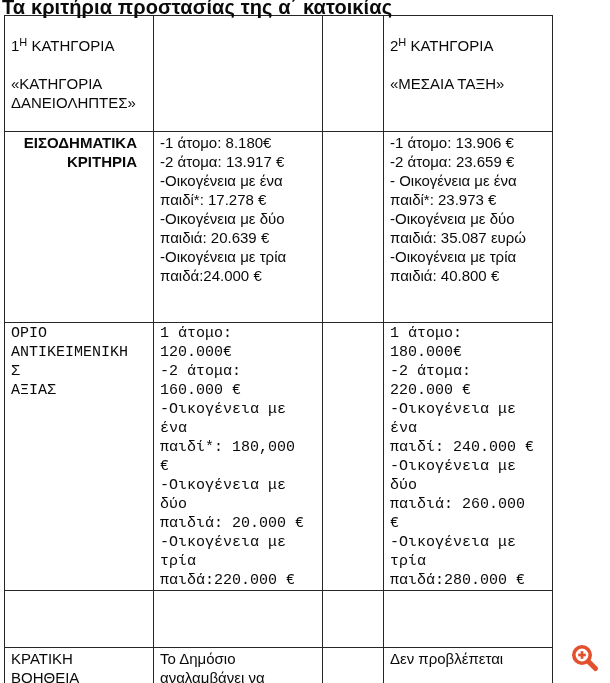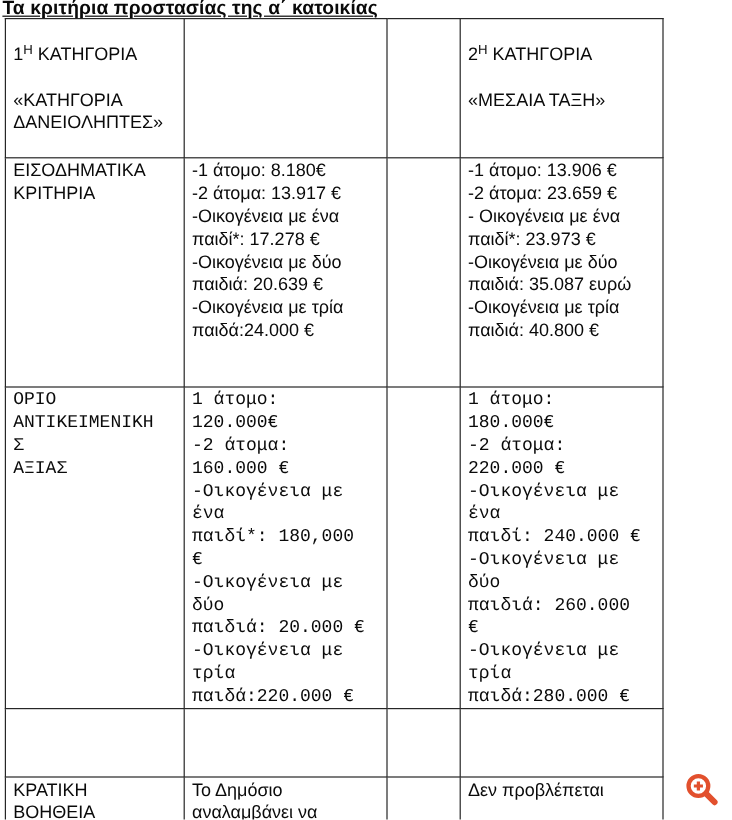--- a/index.html
+++ b/index.html
@@ -5,25 +5,24 @@
   html,body{margin:0;padding:0;}
   body{
     width:610px;height:683px;
     background:#ffffff;
     font-family:"Liberation Sans",sans-serif;
     color:#0a0a0a;
     position:relative;
     overflow:hidden;
   }
   .title{
-    font-size:16px;
+    font-size:20px;
     font-weight:700;
     line-height:15px;
     margin:0 0 0 2px;
-    text-decoration:underline;
     letter-spacing:0.1px;
     white-space:nowrap;
   }
   table.criteria{
     border-collapse:collapse;
     table-layout:fixed;
     width:548px;
     margin:0 0 0 4px;
   }
   table.criteria td{
@@ -34,21 +33,21 @@
     line-height:19px;
     white-space:pre-line;
     overflow:hidden;
     word-wrap:break-word;
   }
   tr.rh  td{height:79px;}
   tr.r2  td{height:189px;}
   tr.r3  td{height:173px;font-family:Liberation Mono, monospace;}
   tr.r4  td{height:55px;}
   tr.r5  td{height:151px;}
-  td.label-bold{font-weight:400;}
+  td.label-bold{font-weight:700;text-align:right;}
   td.pad-income-label{padding-top:23px;}
   td.pad-obj-label{padding-top:42px;}
   td.pad-obj-values{padding-top:21px;}
   sup{
     font-size:11px;
     line-height:0;
     vertical-align:5px;
   }
   .cat-line{white-space:nowrap;}
   .zoom-btn{

